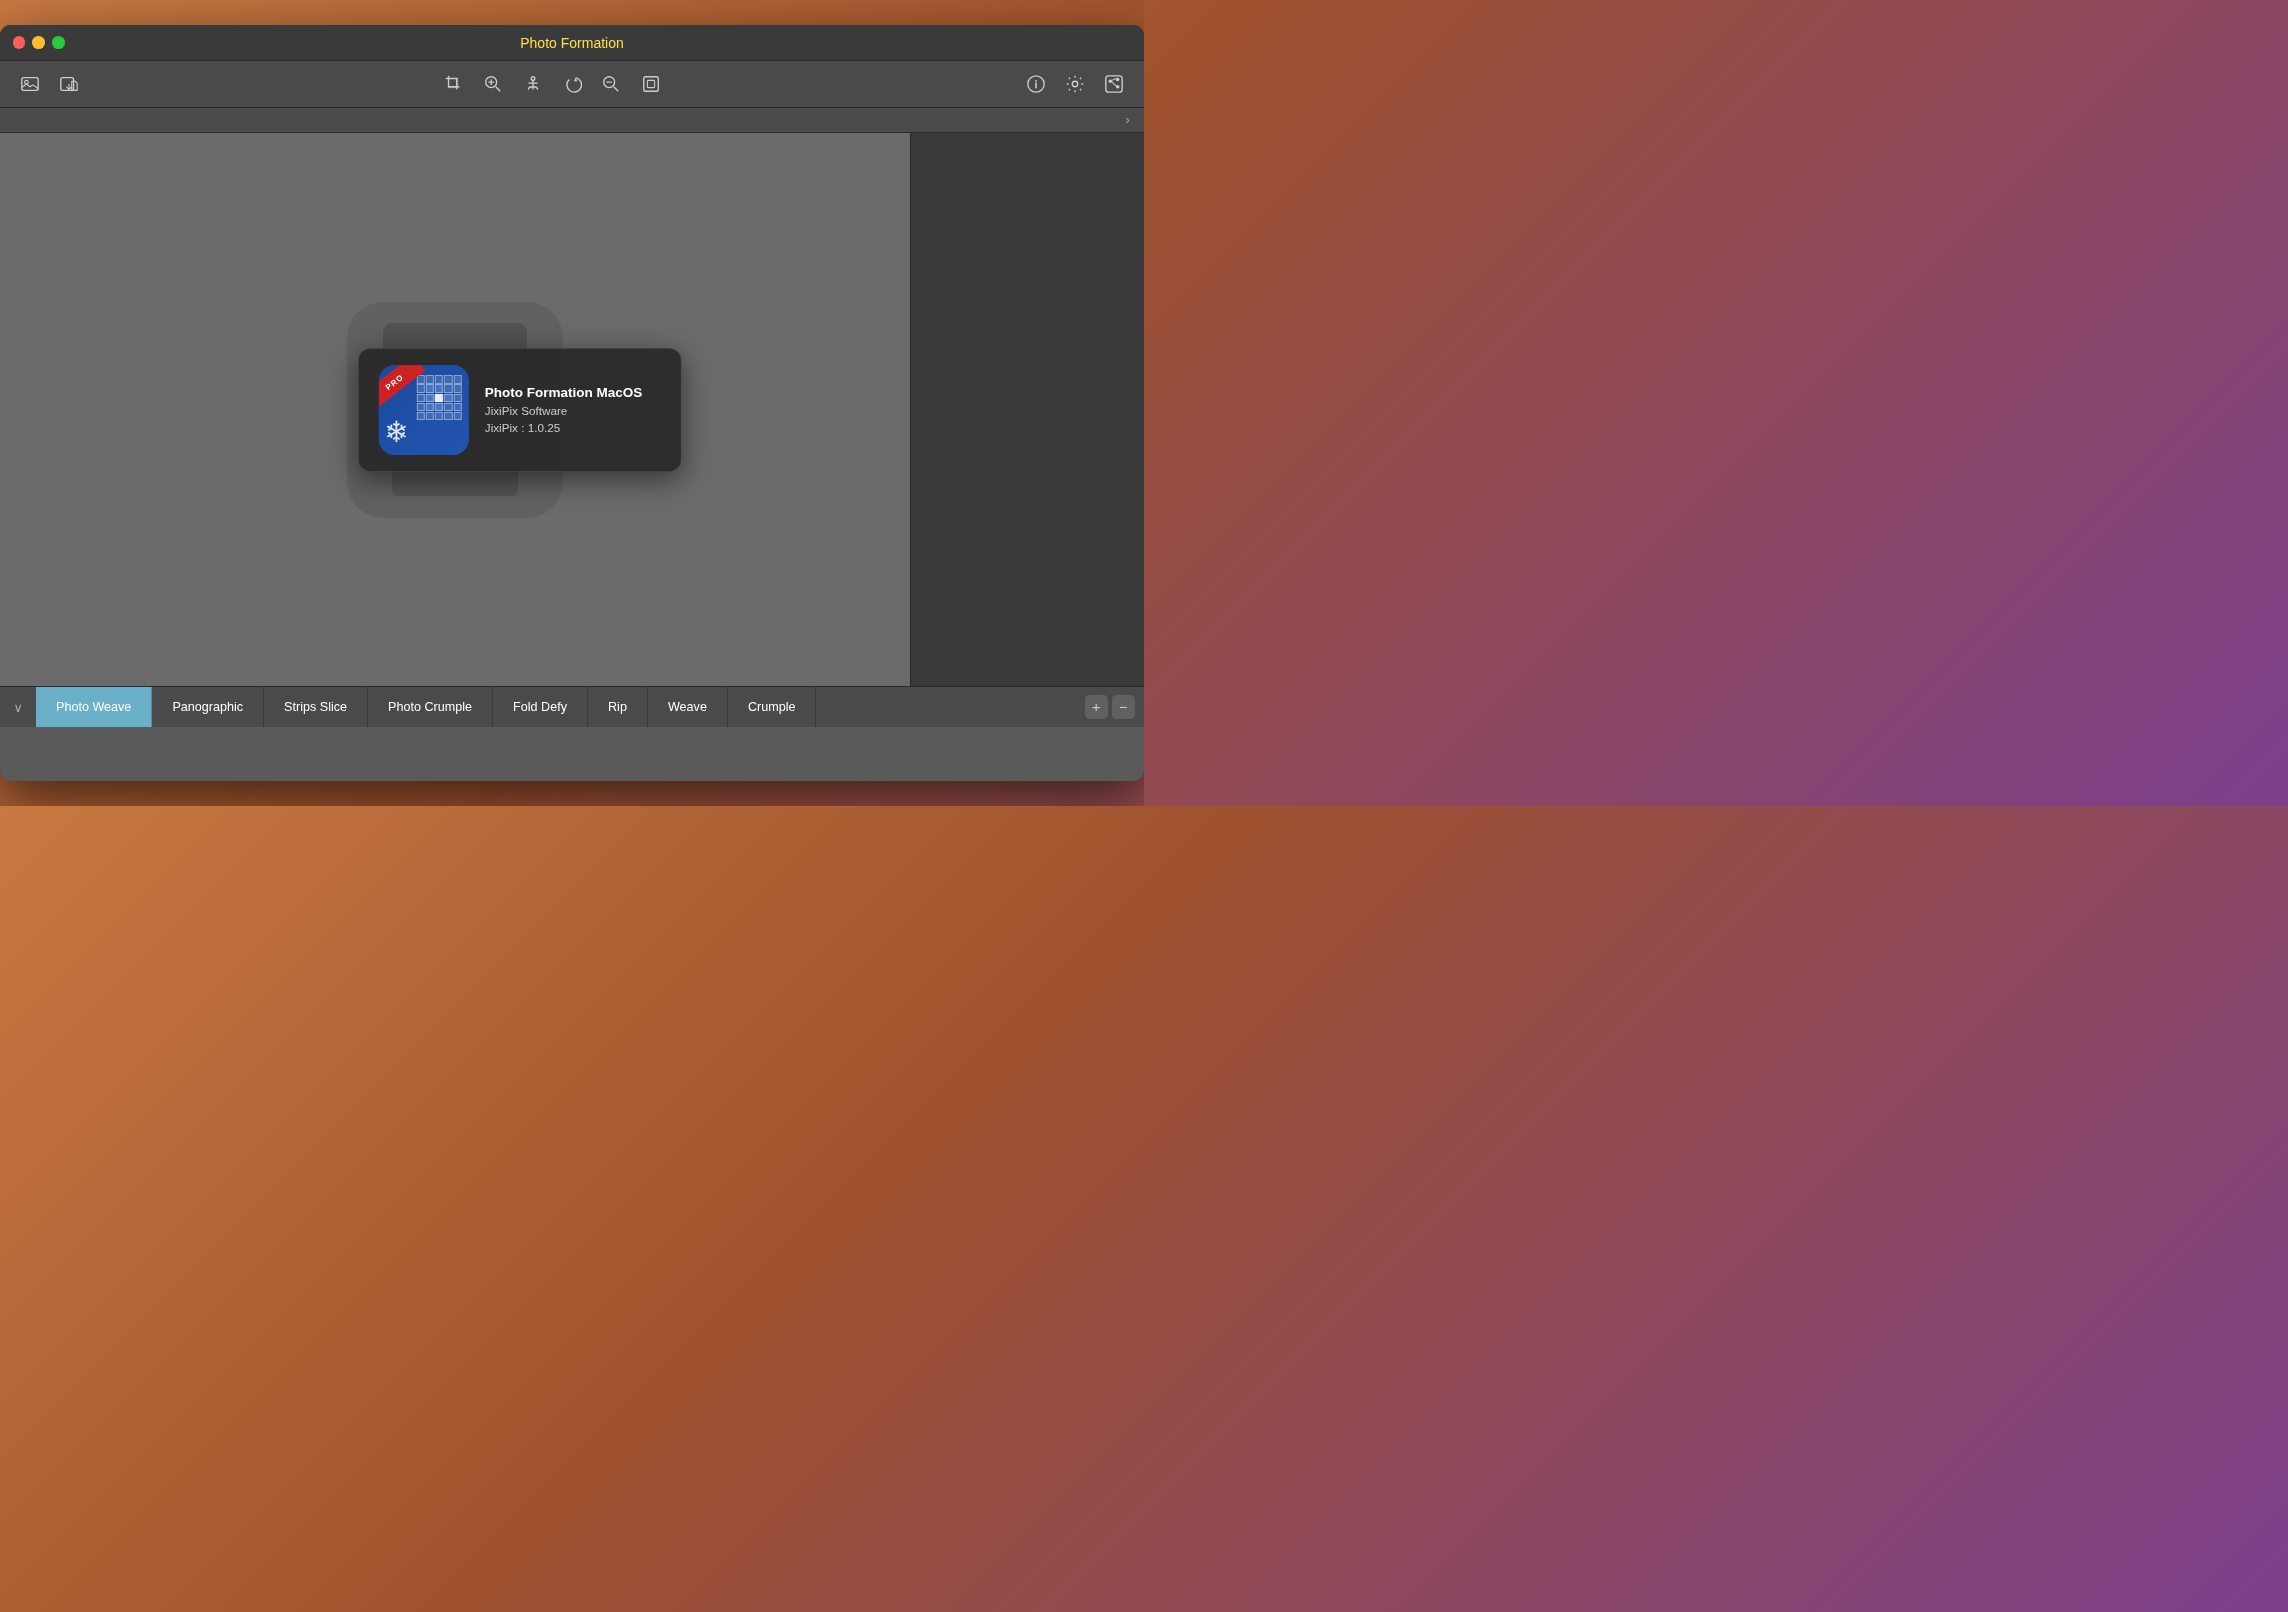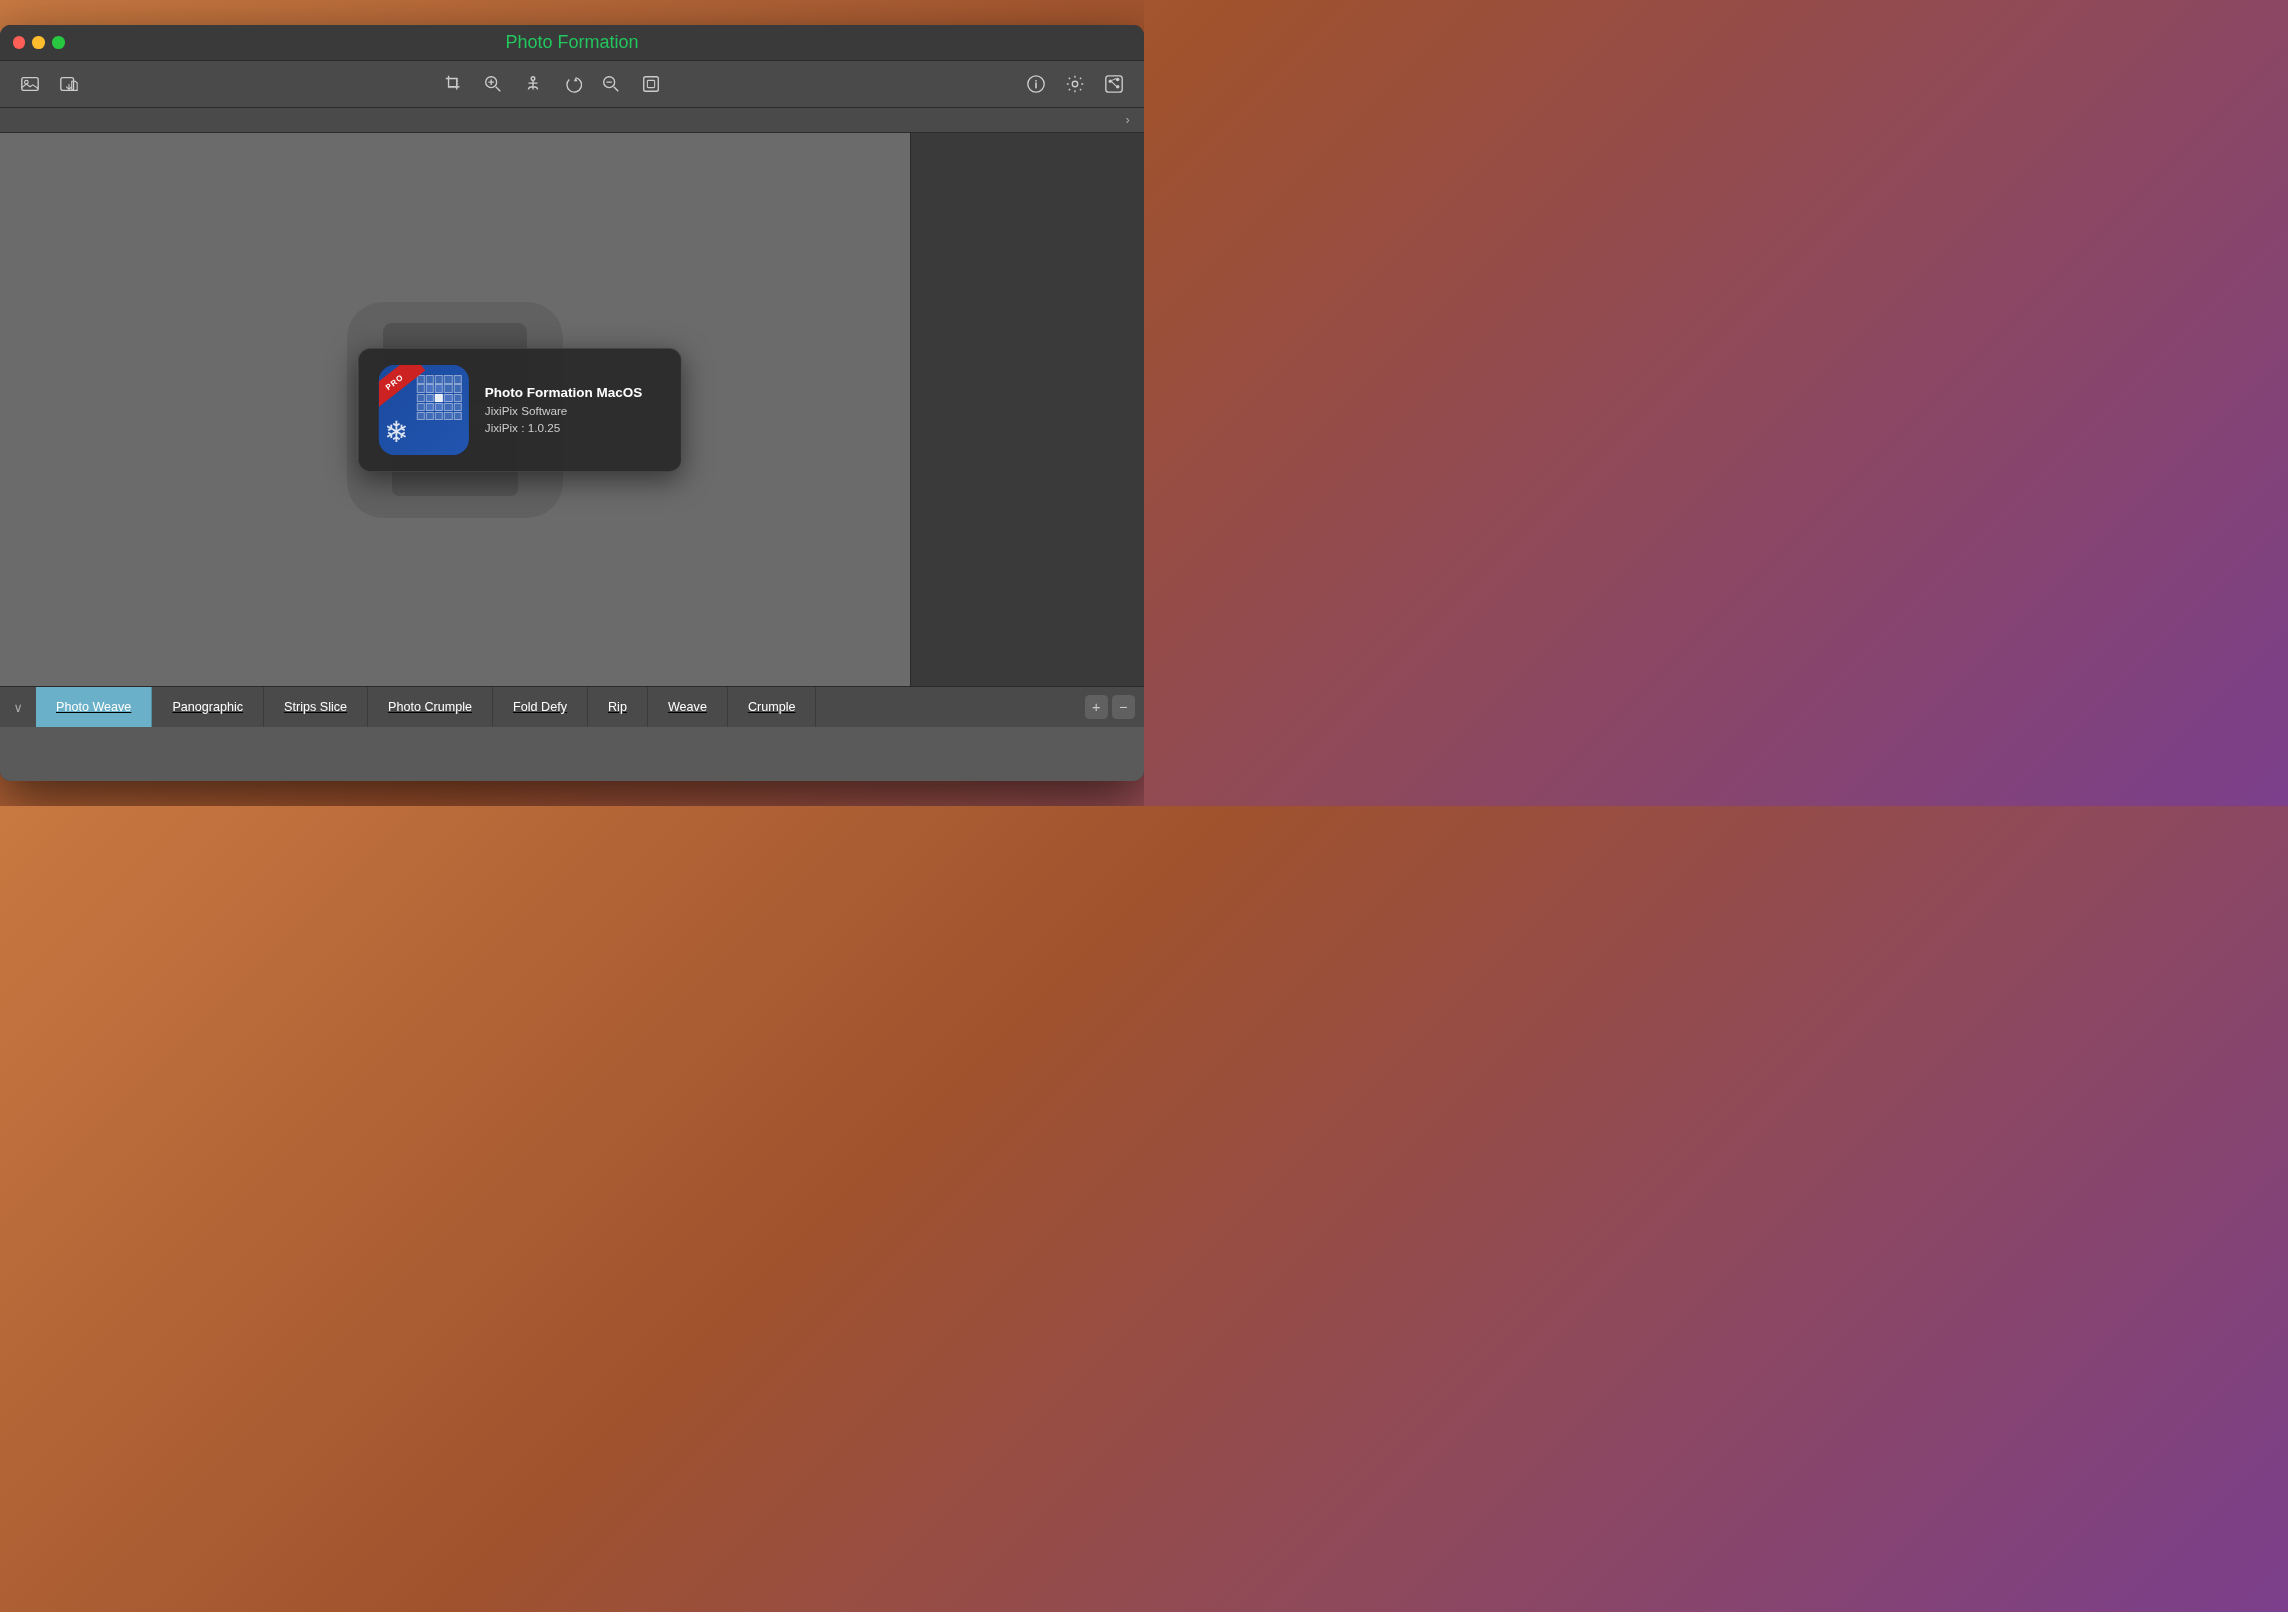--- a/index.html
+++ b/index.html
@@ -50,22 +50,22 @@
       height: 12.6px;
       border-radius: 50%;
       cursor: pointer;
     }
 
     .traffic-light.close { background: #ff5f57; }
     .traffic-light.minimize { background: #ffbd2e; }
     .traffic-light.maximize { background: #28c840; }
 
     .title-text {
-      color: #22c55e;
-      font-size: 18px;
+      color: #fde047;
+      font-size: 14px;
       font-weight: 500;
     }
 
     
     .toolbar {
       height: 47px;
       background: #4a4a4a;
       display: flex;
       align-items: center;
       padding: 0 12.6px;
@@ -220,21 +220,20 @@
       cursor: pointer;
       font-size: 12.6px;
       flex-shrink: 0;
     }
 
     .tabs-list {
       display: flex;
       align-items: flex-end;
       flex: 1;
       height: 100%;
-      text-decoration: underline;
     }
 
     .tab-item {
       padding: 0 20px;
       height: 100%;
       display: flex;
       align-items: center;
       cursor: pointer;
       color: #ffffff;
       font-size: 12.6px;

